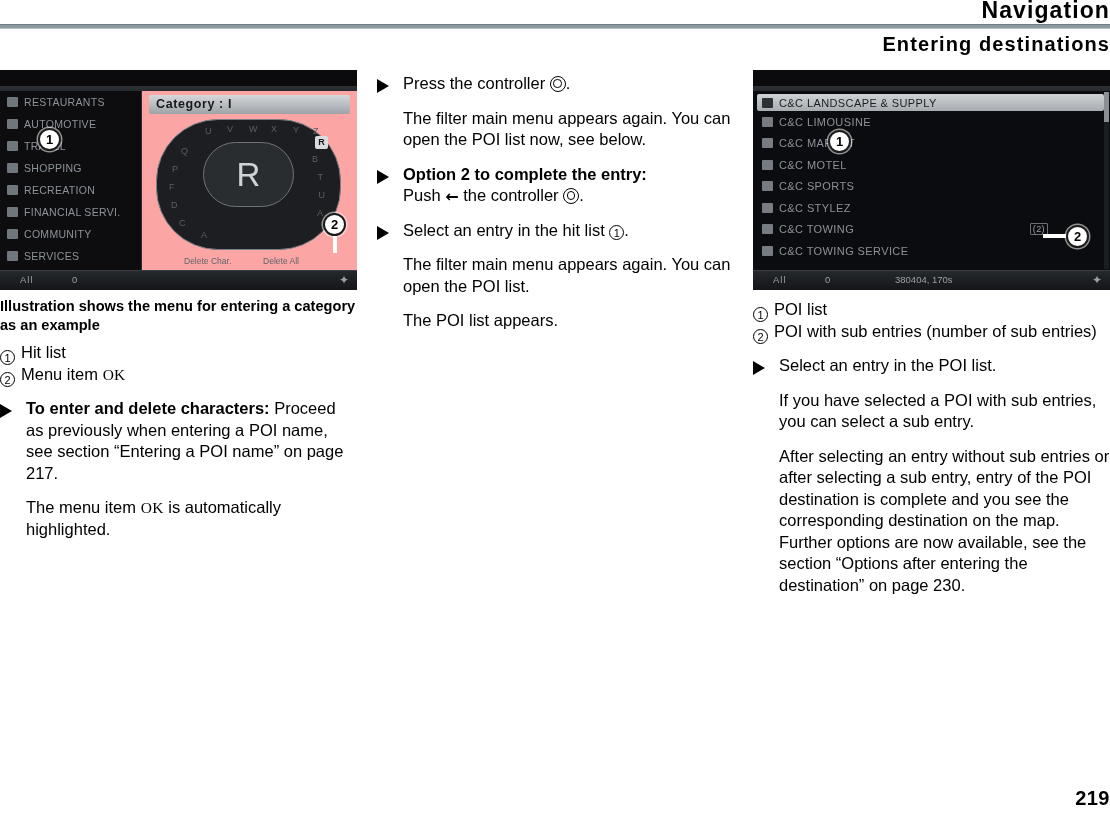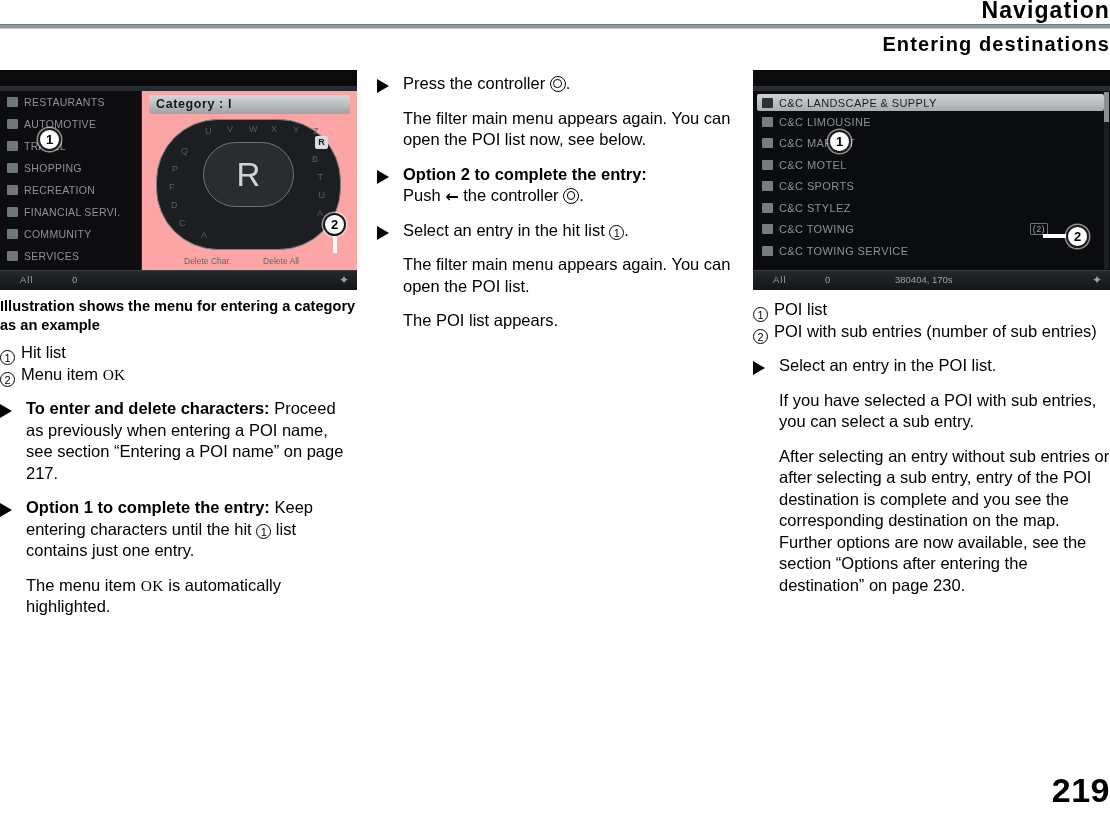--- a/index.html
+++ b/index.html
@@ -418,21 +418,21 @@
     position: absolute;
     background: #ffffff;
     z-index: 4;
   }
 
   
   .page-number {
     position: absolute;
     right: 0;
     bottom: 3px;
-    font-size: 34px;
+    font-size: 20px;
     font-weight: bold;
     letter-spacing: 0.5px;
   }
 </style>
 </head>
 <body>
 
 <div class="page-header">
   <div class="header-title">Navigation</div>
   <div class="header-rule"></div>
@@ -536,24 +536,20 @@
     <div class="legend-row">
       <span class="legend-num"><span class="circ">2</span></span>
       <span class="legend-text"><span>Menu item </span><span class="mono-sc">OK</span></span>
     </div>
 
     <div class="step">
       <span class="bullet"><span class="tri"></span></span>
       <span class="step-body"><b>To enter and delete characters:</b><span> Proceed as previously when entering a POI name, see section “Entering a POI name” on page 217.</span></span>
     </div>
 
-    <div class="step">
-      <span class="bullet"><span class="tri"></span></span>
-      <span class="step-body"><b>Option 1 to complete the entry:</b><span> Keep entering characters until the hit </span><span class="circ">1</span><span> list contains just one entry.</span></span>
-    </div>
 
     <div class="para">
       <span>The menu item </span><span class="mono-sc">OK</span><span> is automatically highlighted.</span>
     </div>
   </div>
 
   <div class="col col-mid">
 
     <div class="step" style="margin-top:3px;">
       <span class="bullet"><span class="tri"></span></span>

